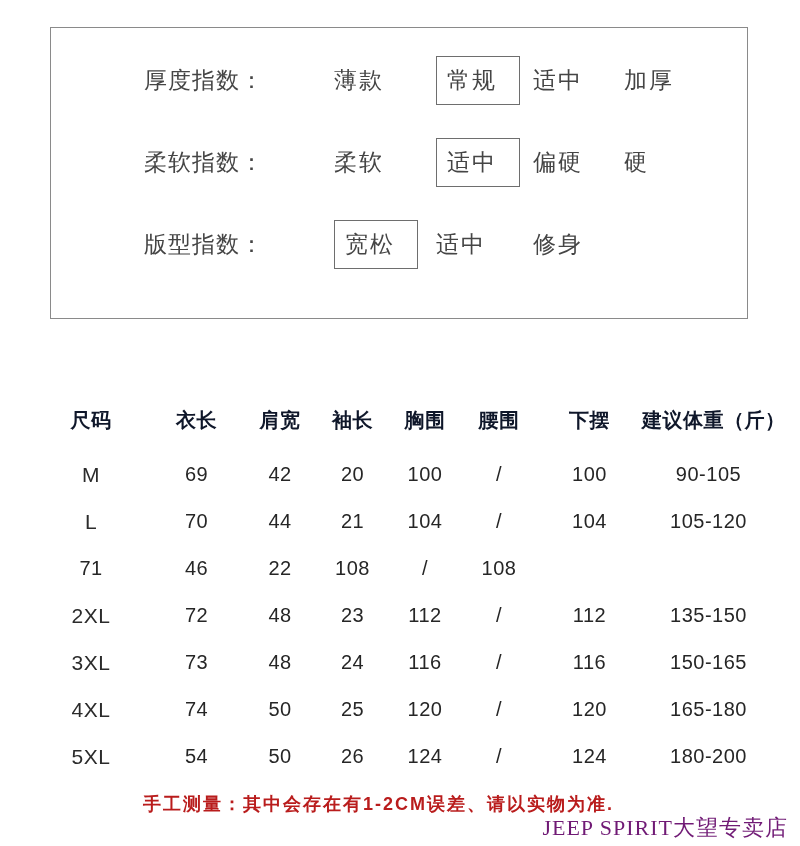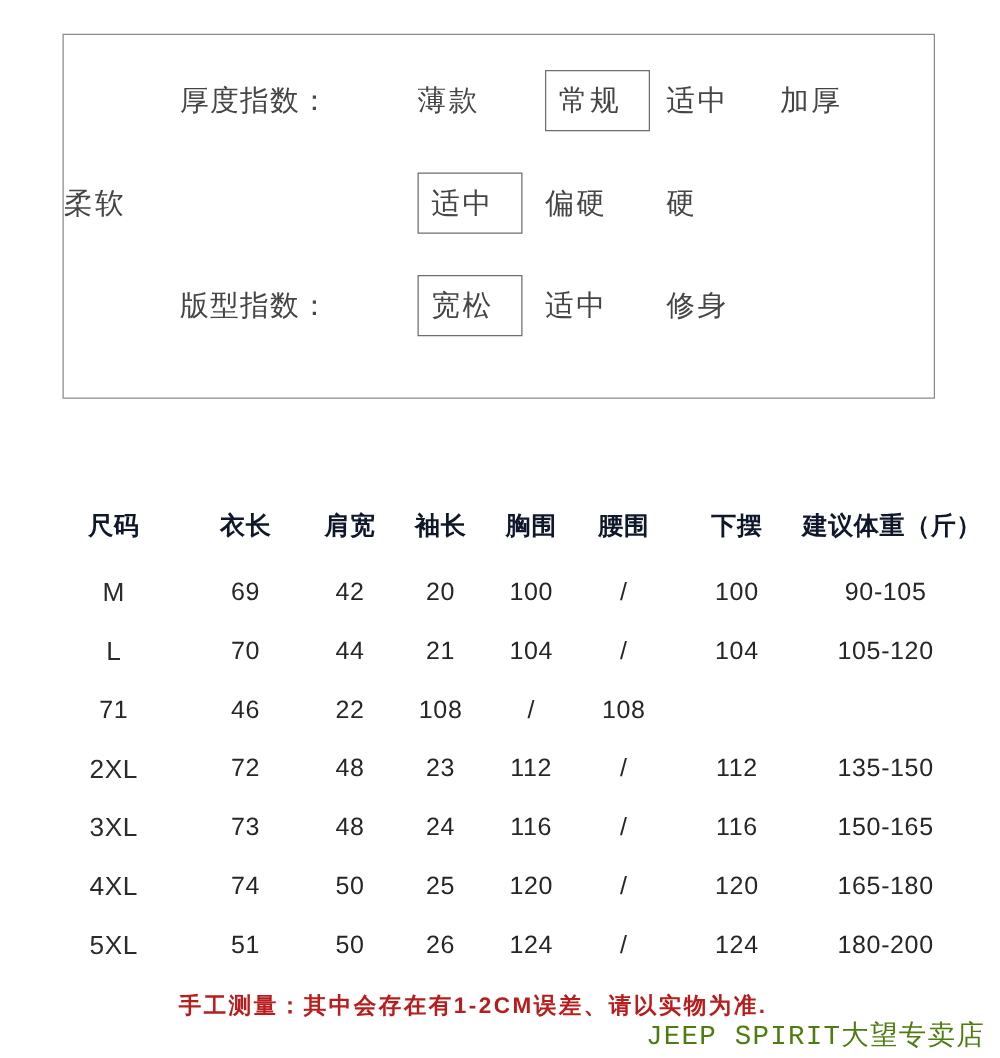--- a/index.html
+++ b/index.html
@@ -94,42 +94,43 @@
     font-weight: bold;
     color: #b91c1c;
     letter-spacing: 2px;
     white-space: nowrap;
   }
   .store {
     position: absolute;
     right: 12px;
     top: 813px;
     font-size: 22px;
-    color: #4d7c0f;
+    color: #701a75;
     letter-spacing: 1px;
-    font-family: Liberation Mono, monospace;
+    font-family: Liberation Serif, serif;
     white-space: nowrap;
   }
 </style>
 </head>
 <body>
 
 <div class="canvas">
 
   <div class="index-box">
 
     <div class="irow">
       <div class="ilabel">厚度指数：</div>
       <div class="icell"><span class="opt">薄款</span></div>
       <div class="icell"><span class="opt boxed">常规</span></div>
       <div class="icell"><span class="opt">适中</span></div>
       <div class="icell"><span class="opt">加厚</span></div>
     </div>
 
     <div class="irow">
+      <div class="ilabel">柔软指数：</div>
       <div class="icell"><span class="opt">柔软</span></div>
       <div class="icell"><span class="opt boxed">适中</span></div>
       <div class="icell"><span class="opt">偏硬</span></div>
       <div class="icell"><span class="opt">硬</span></div>
     </div>
 
     <div class="irow">
       <div class="ilabel">版型指数：</div>
       <div class="icell"><span class="opt boxed">宽松</span></div>
       <div class="icell"><span class="opt">适中</span></div>
@@ -210,21 +211,21 @@
       <div class="tcell">50</div>
       <div class="tcell">25</div>
       <div class="tcell">120</div>
       <div class="tcell">/</div>
       <div class="tcell">120</div>
       <div class="tcell">165-180</div>
     </div>
 
     <div class="trow">
       <div class="tcell size">5XL</div>
-      <div class="tcell">51</div>
+      <div class="tcell">54</div>
       <div class="tcell">50</div>
       <div class="tcell">26</div>
       <div class="tcell">124</div>
       <div class="tcell">/</div>
       <div class="tcell">124</div>
       <div class="tcell">180-200</div>
     </div>
 
   </div>
 

